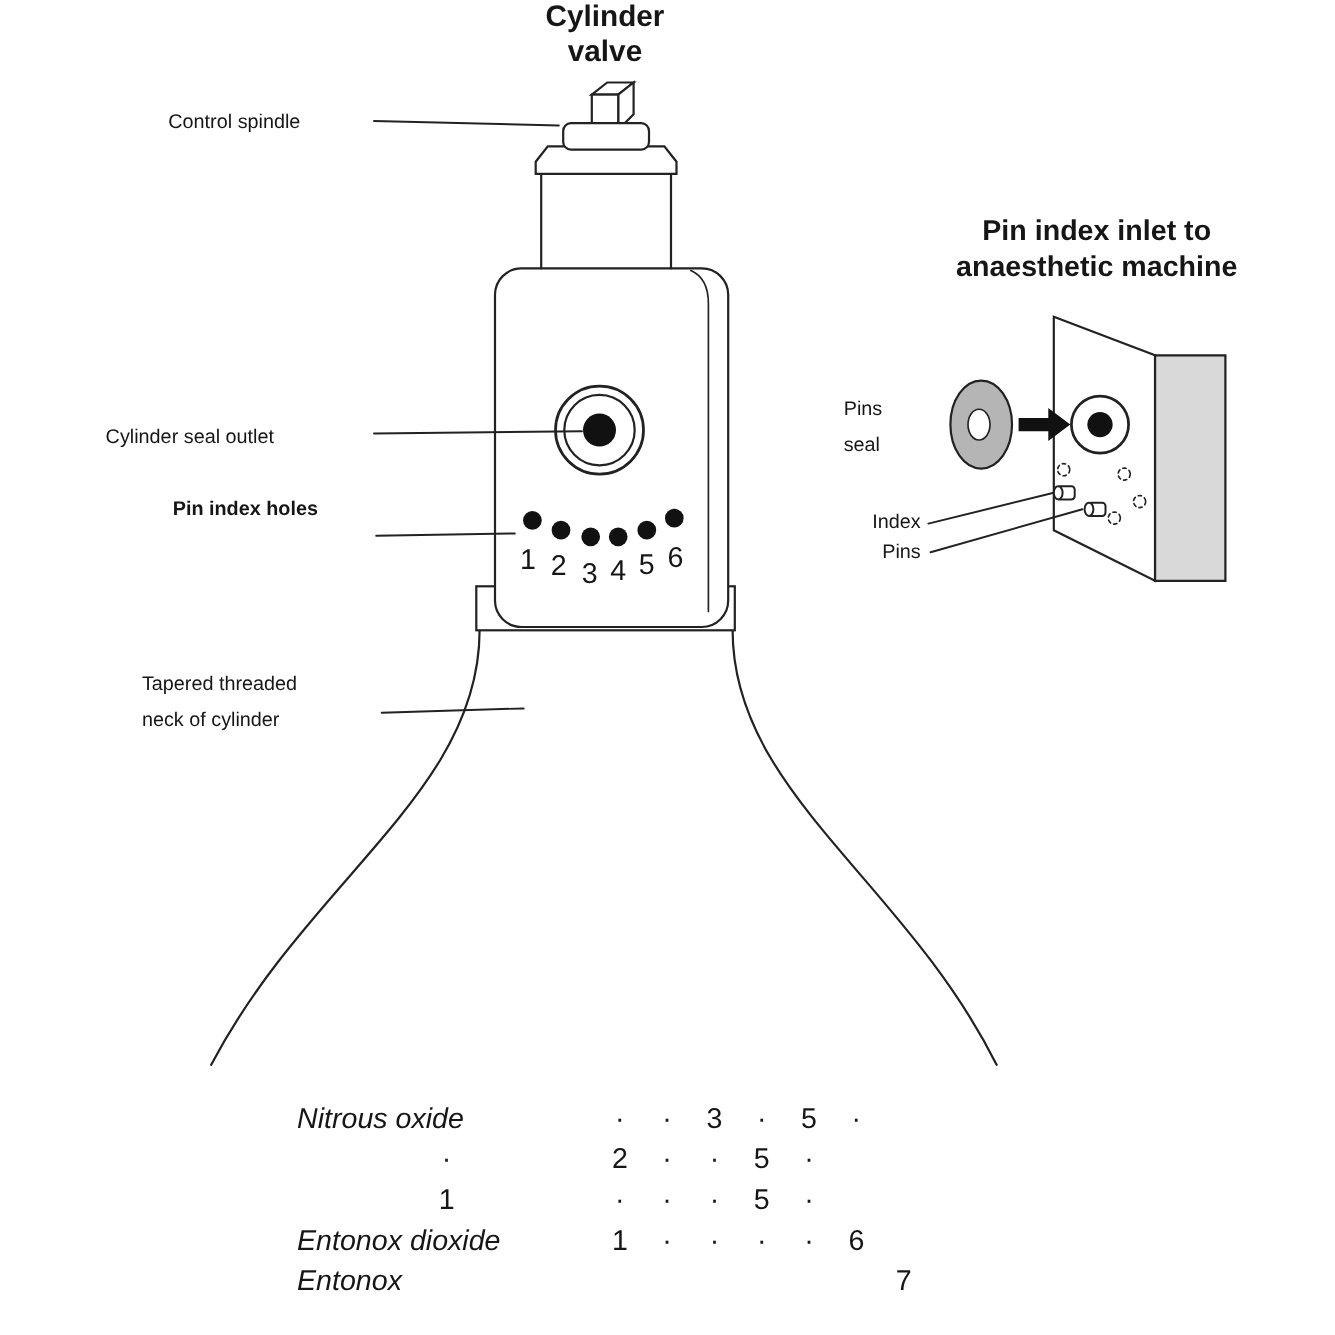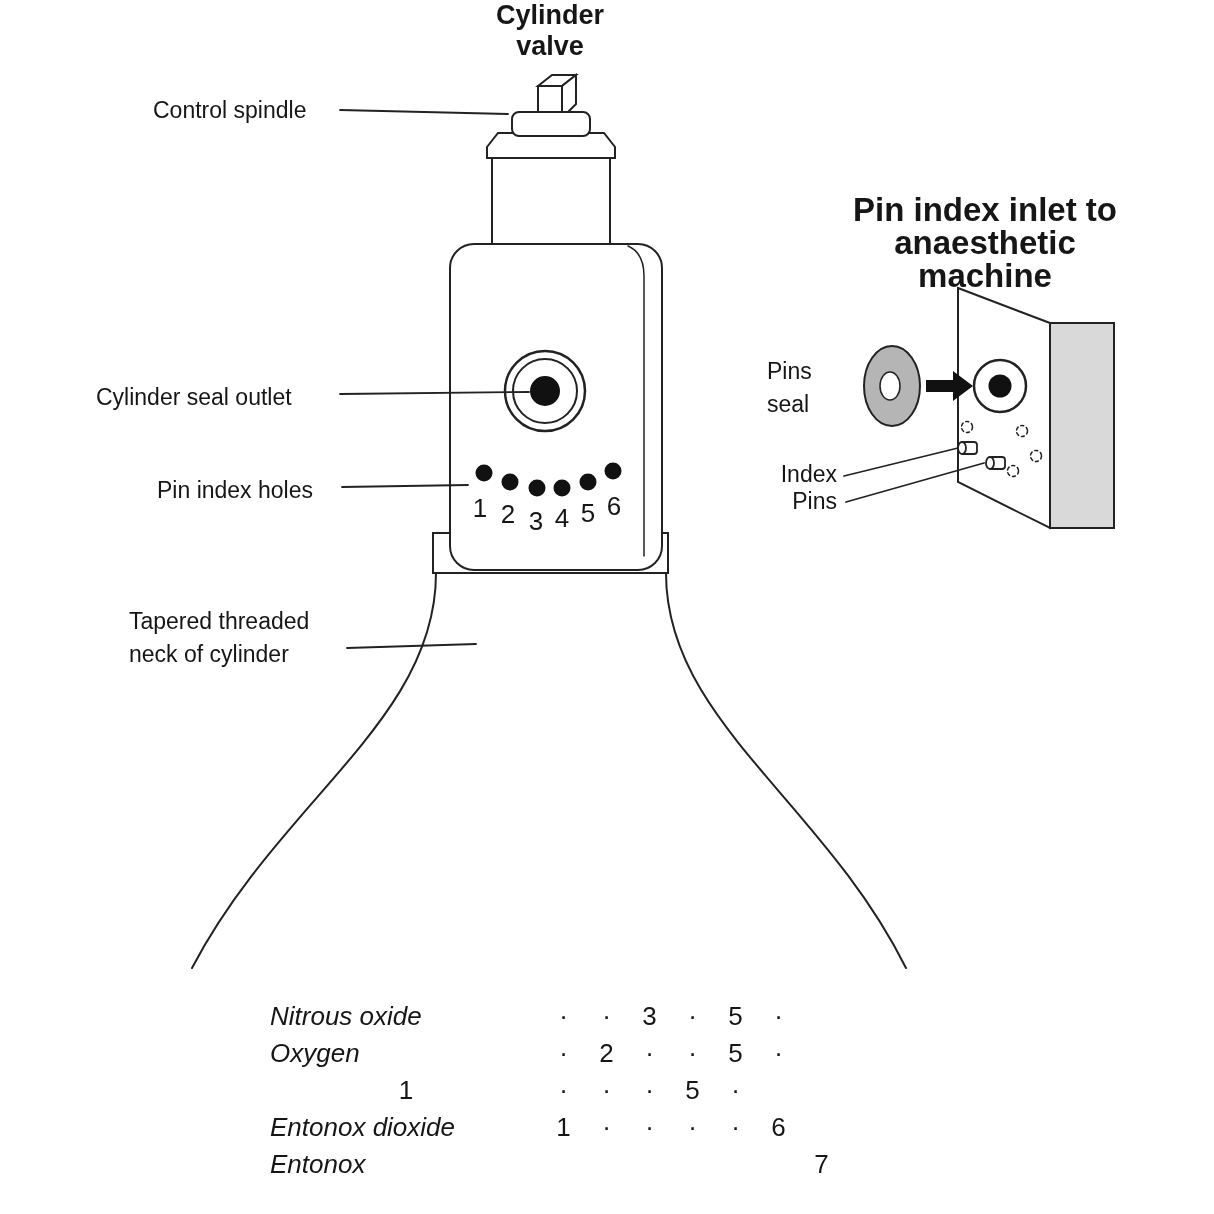--- a/index.html
+++ b/index.html
@@ -1,26 +1,26 @@
 <!DOCTYPE html>
 <html><head>
 <meta charset="utf-8">
 <style>
   html,body{margin:0;padding:0;background:#fff;overflow:hidden;}
   .stage{
     position:relative;width:1030px;height:1214px;background:#ffffff;
     font-family:"Liberation Sans", sans-serif;color:#161616;border-radius:15px;
   }
   .stage svg{position:absolute;left:0;top:0;}
-  .lbl{position:absolute;font-size:23px;line-height:33px;white-space:pre-line;}
+  .lbl{position:absolute;font-size:18px;line-height:33px;white-space:pre-line;}
   .bold{font-weight:bold;}
   .center{text-align:center;}
   .right{text-align:right;}
   .title-main{font-size:27px;line-height:31px;}
-  .title-inset{font-size:33px;line-height:33px;}
+  .title-inset{font-size:26px;line-height:33px;margin-left:12px;}
   .pin-num{position:absolute;width:26px;text-align:center;font-size:26px;}
   .tbl{position:absolute;left:270px;top:998px;font-size:26px;}
   .tbl-title{height:37px;line-height:37px;}
   .tbl-row{display:grid;grid-template-columns:272px repeat(7,43px);height:37px;align-items:center;}
   .tbl-row .gas{text-align:left;font-style:italic;}
   .tbl-row .cell{text-align:center;}
 </style>
 </head>
 <body>
 
@@ -100,21 +100,21 @@
     </g>
   </svg>
 
   <div class="lbl bold center title-main" style="left:450px;top:0px;width:200px;">Cylinder
 valve</div>
 
   <div class="lbl" style="left:153px;top:94px;">Control spindle</div>
 
   <div class="lbl" style="left:96px;top:381px;">Cylinder seal outlet</div>
 
-  <div class="lbl" style="left:157px;top:474px;">Pin index holes</div>
+  <div class="lbl" style="left:157px;top:446px;font-weight:bold;">Pin index holes</div>
 
   <div class="lbl" style="left:129px;top:605px;">Tapered threaded
 neck of cylinder</div>
 
   <div class="lbl bold center title-inset" style="left:845px;top:193px;width:280px;">Pin index inlet to
 anaesthetic machine</div>
 
   <div class="lbl" style="left:767px;top:355px;">Pins
 seal</div>
 
@@ -135,21 +135,20 @@
       <div class="cell">·</div>
       <div class="cell">·</div>
       <div class="cell">3</div>
       <div class="cell">·</div>
       <div class="cell">5</div>
       <div class="cell">·</div>
       <div class="cell"></div>
     </div>
 
     <div class="tbl-row">
-      <div class="gas">Oxygen</div>
       <div class="cell">·</div>
       <div class="cell">2</div>
       <div class="cell">·</div>
       <div class="cell">·</div>
       <div class="cell">5</div>
       <div class="cell">·</div>
       <div class="cell"></div>
     </div>
 
     <div class="tbl-row">

